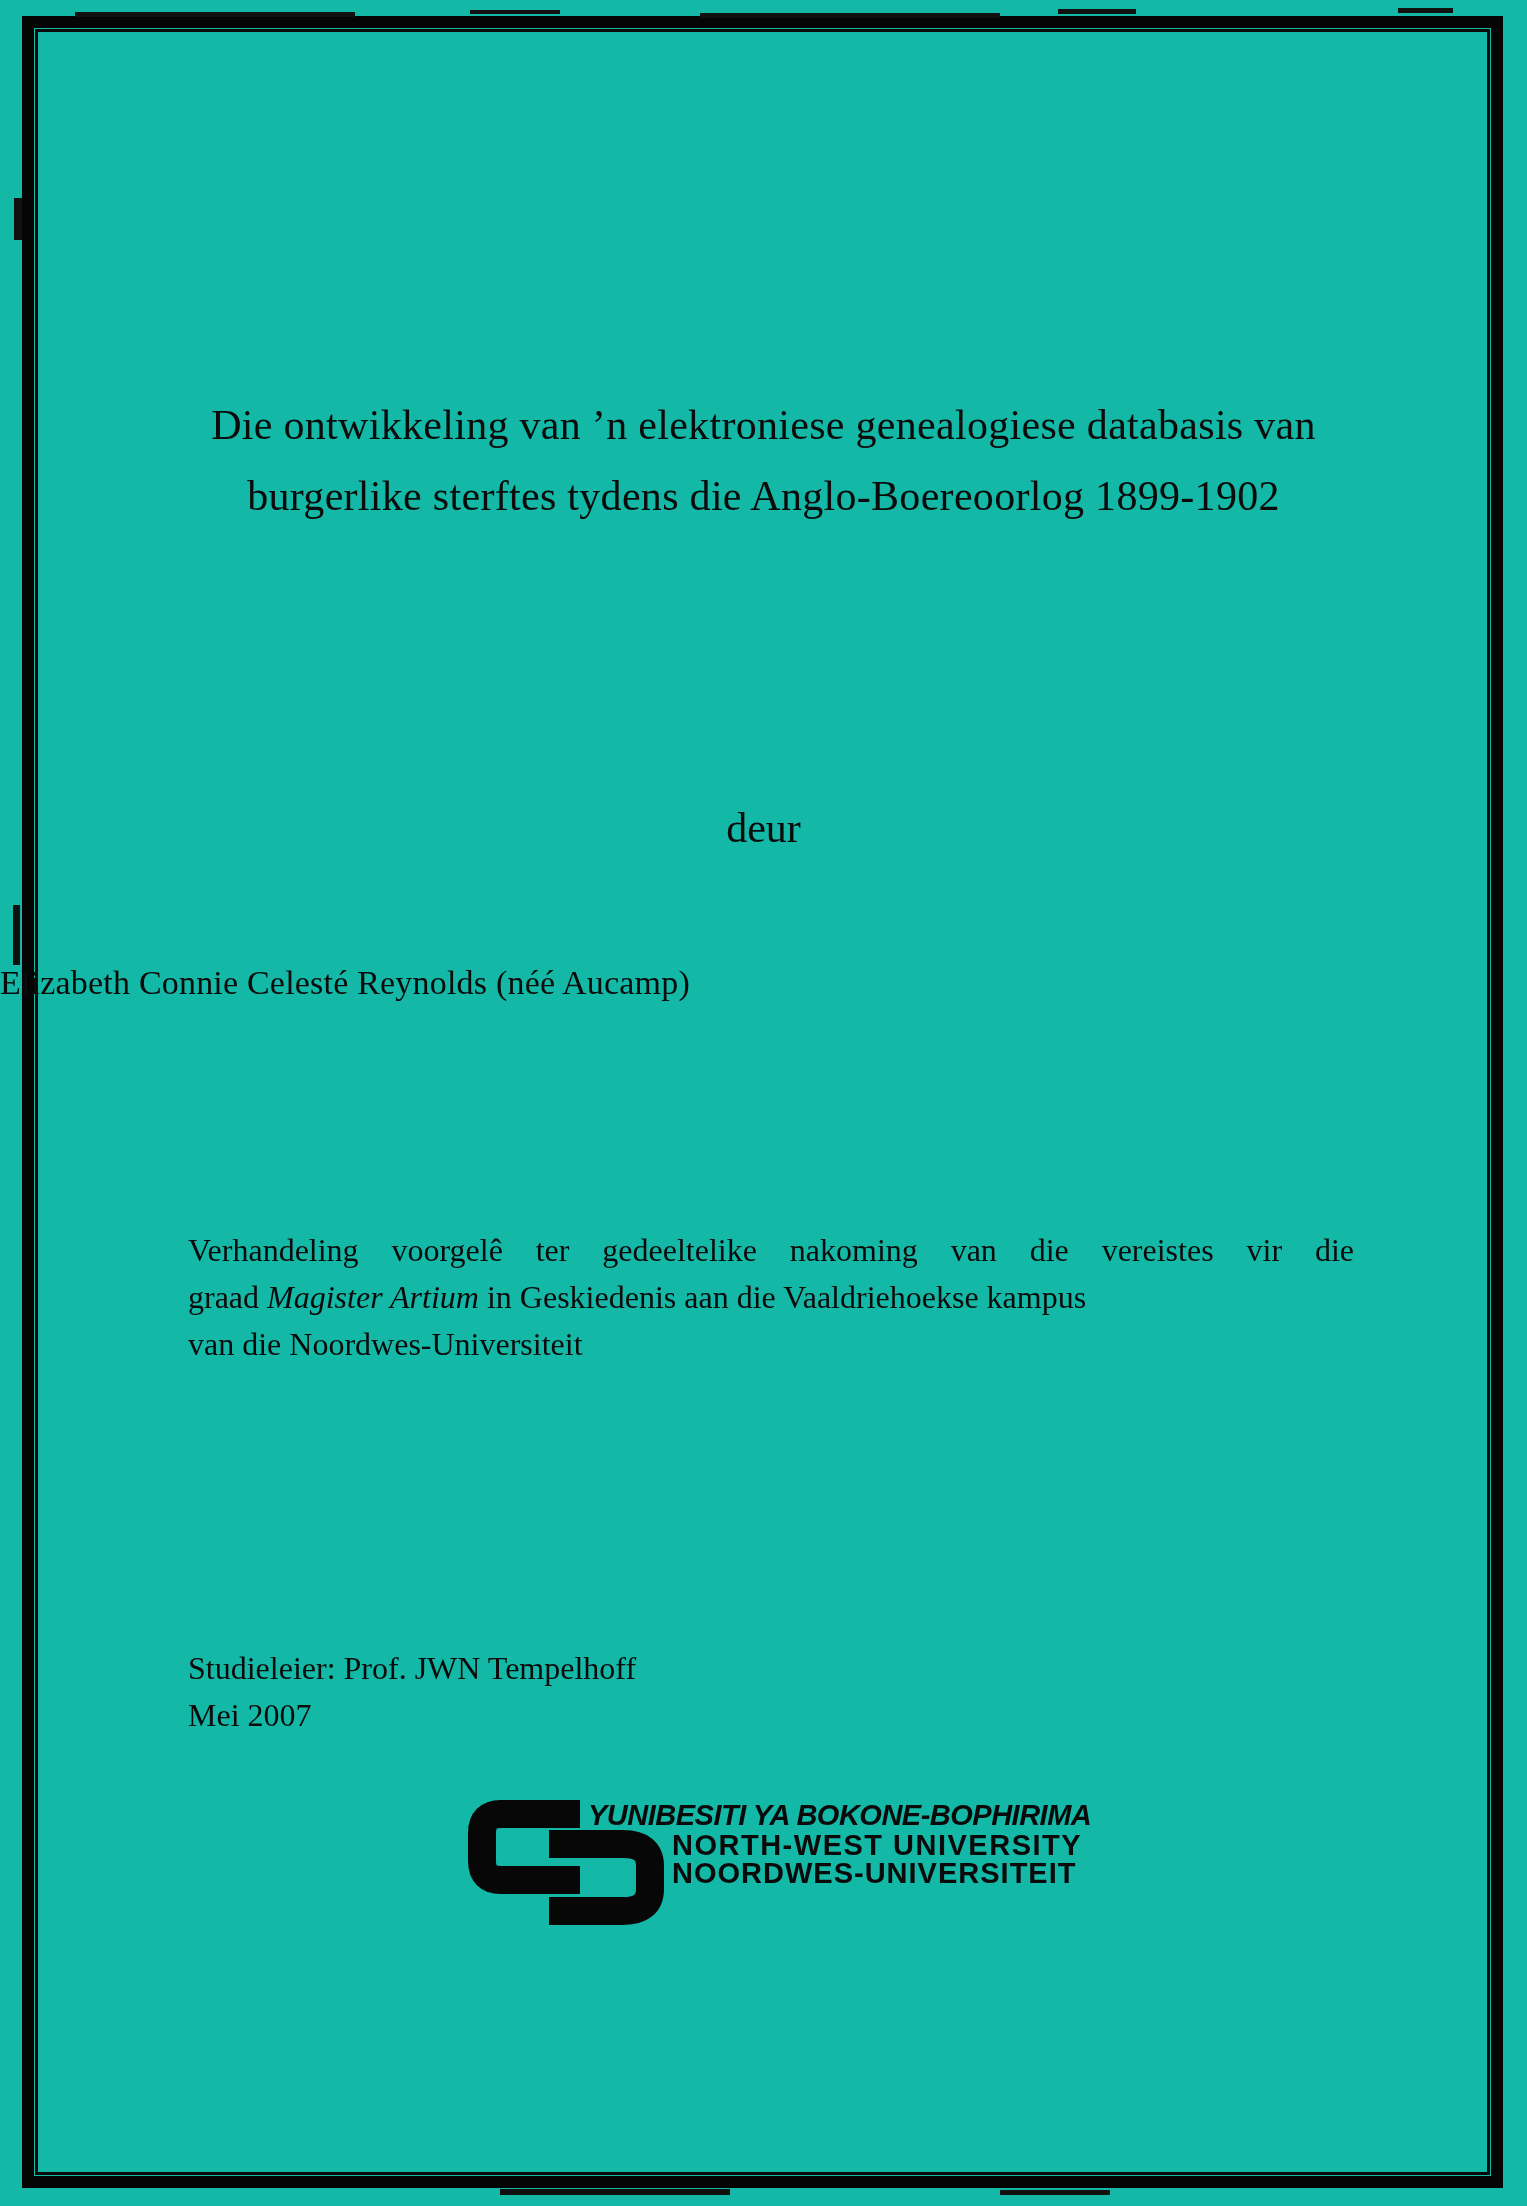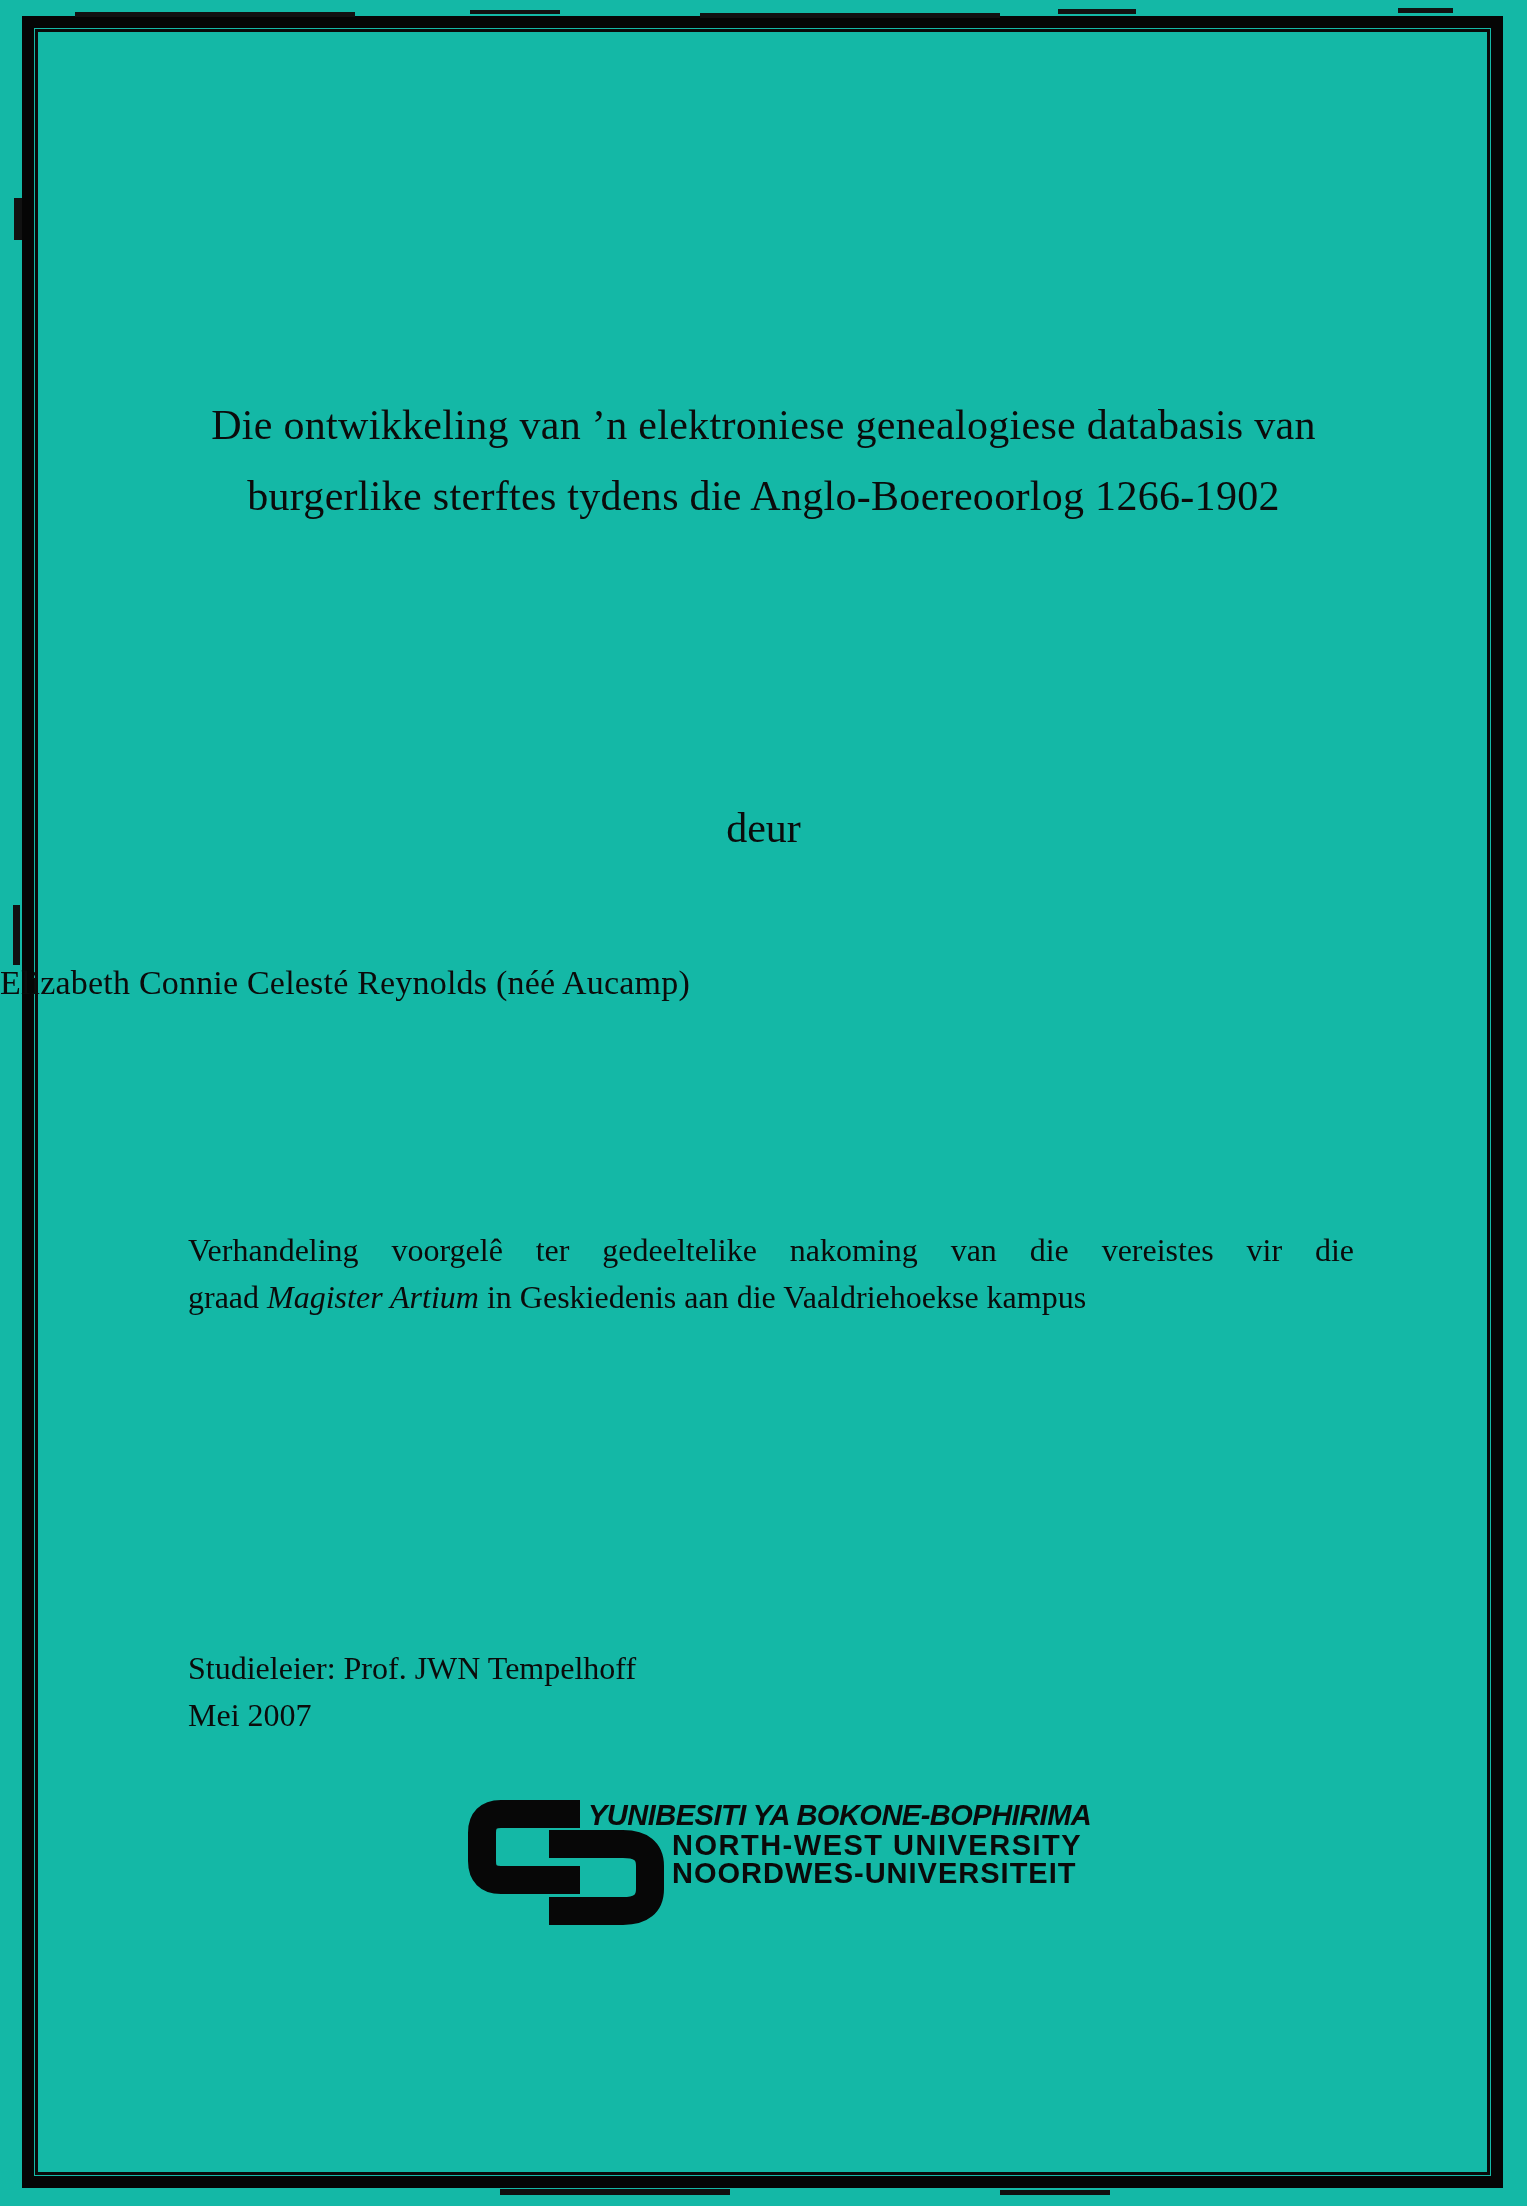--- a/index.html
+++ b/index.html
@@ -101,30 +101,31 @@
   <div class="art" style="left:700px;top:13px;width:300px;height:5px;"></div>
   <div class="art" style="left:1058px;top:9px;width:78px;height:5px;"></div>
   <div class="art" style="left:1398px;top:8px;width:55px;height:5px;"></div>
   <div class="art" style="left:14px;top:198px;width:8px;height:42px;"></div>
   <div class="art" style="left:13px;top:905px;width:7px;height:60px;"></div>
   <div class="art" style="left:500px;top:2189px;width:230px;height:6px;"></div>
   <div class="art" style="left:1000px;top:2190px;width:110px;height:5px;"></div>
 
   <div class="title-block">
     <div>Die ontwikkeling van ’n elektroniese genealogiese databasis van</div>
-    <div>burgerlike sterftes tydens die Anglo-Boereoorlog 1266-1902</div>
+    <div>burgerlike sterftes tydens die Anglo-Boereoorlog 1899-1902</div>
   </div>
 
   <div class="byline">deur</div>
 
   <div class="author-line">Elizabeth Connie Celesté Reynolds (néé Aucamp)</div>
 
   <div class="note-block">
     <div class="note-line-justify">Verhandeling voorgelê ter gedeeltelike nakoming van die vereistes vir die</div>
     <div><span>graad </span><span class="italic">Magister Artium</span><span> in Geskiedenis aan die Vaaldriehoekse kampus</span></div>
+    <div>van die Noordwes-Universiteit</div>
   </div>
 
   <div class="supervisor-block">
     <div>Studieleier: Prof. JWN Tempelhoff</div>
     <div>Mei 2007</div>
   </div>
 
   <svg class="logo-mark" viewBox="0 0 220 140" xmlns="http://www.w3.org/2000/svg" aria-hidden="true">
     <path d="M125 19 H46 Q27 19 27 38 V66 Q27 85 46 85 H125" fill="none" stroke="#070707" stroke-width="28" stroke-linecap="butt"></path>
     <path d="M94 49 H168 Q195 49 195 71 V94 Q195 116 168 116 H94" fill="none" stroke="#070707" stroke-width="28" stroke-linecap="butt"></path>

